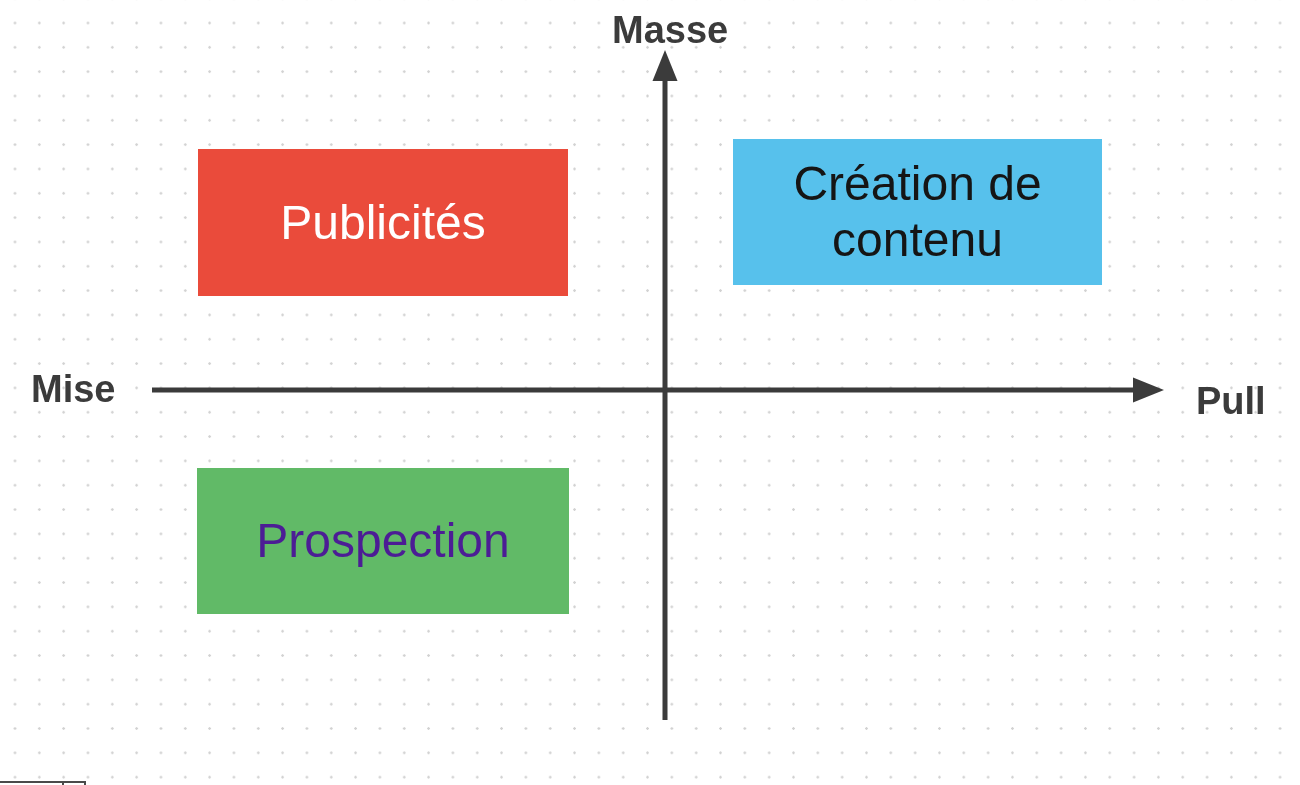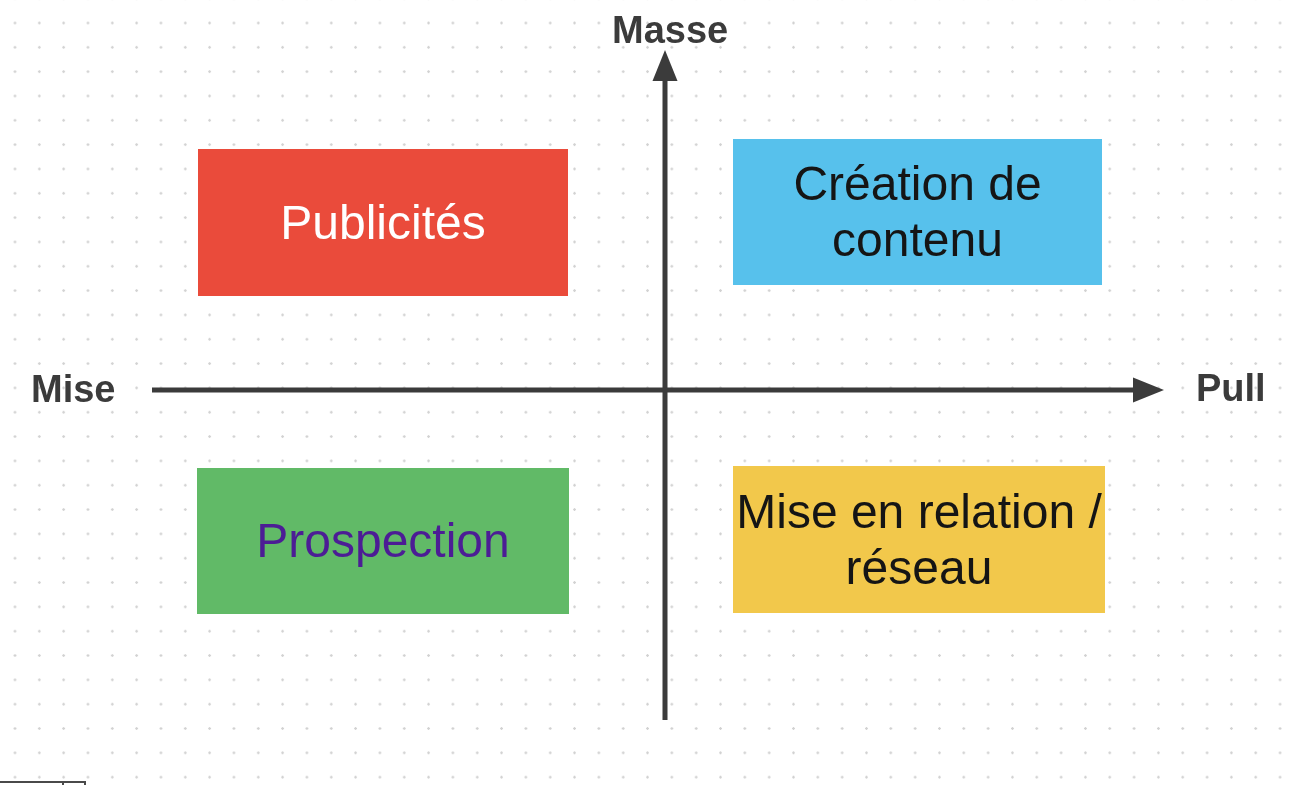--- a/index.html
+++ b/index.html
@@ -27,21 +27,21 @@
     position: absolute;
     font-weight: 700;
     font-size: 38px;
     line-height: 1.1;
     color: #3B3B3B;
     white-space: nowrap;
   }
   .lbl-masse { left: 612px; top: 10px; }
   .lbl-perso { left: 557px; top: 735px; }
   .lbl-push  { left: 31px;  top: 369px; }
-  .lbl-pull  { left: 1196px; top: 368px; }
+  .lbl-pull  { left: 1196px; top: 381px; }
   .quadrant {
     position: absolute;
     display: flex;
     align-items: center;
     justify-content: center;
     text-align: center;
     font-size: 48px;
     font-weight: 400;
     line-height: 1.16;
     white-space: pre-line;
@@ -88,22 +88,18 @@
   <div class="quadrant q-tl">
     <span>Publicités</span>
   </div>
   <div class="quadrant q-tr">
     <span>Création de
 contenu</span>
   </div>
   <div class="quadrant q-bl">
     <span>Prospection</span>
   </div>
-  <div class="quadrant q-br">
-    <span>Mise en relation /
-réseau</span>
-  </div>
 
   <div class="corner-widget">
     <div class="divider"></div>
   </div>
 
 </div>
 
 </body></html>

